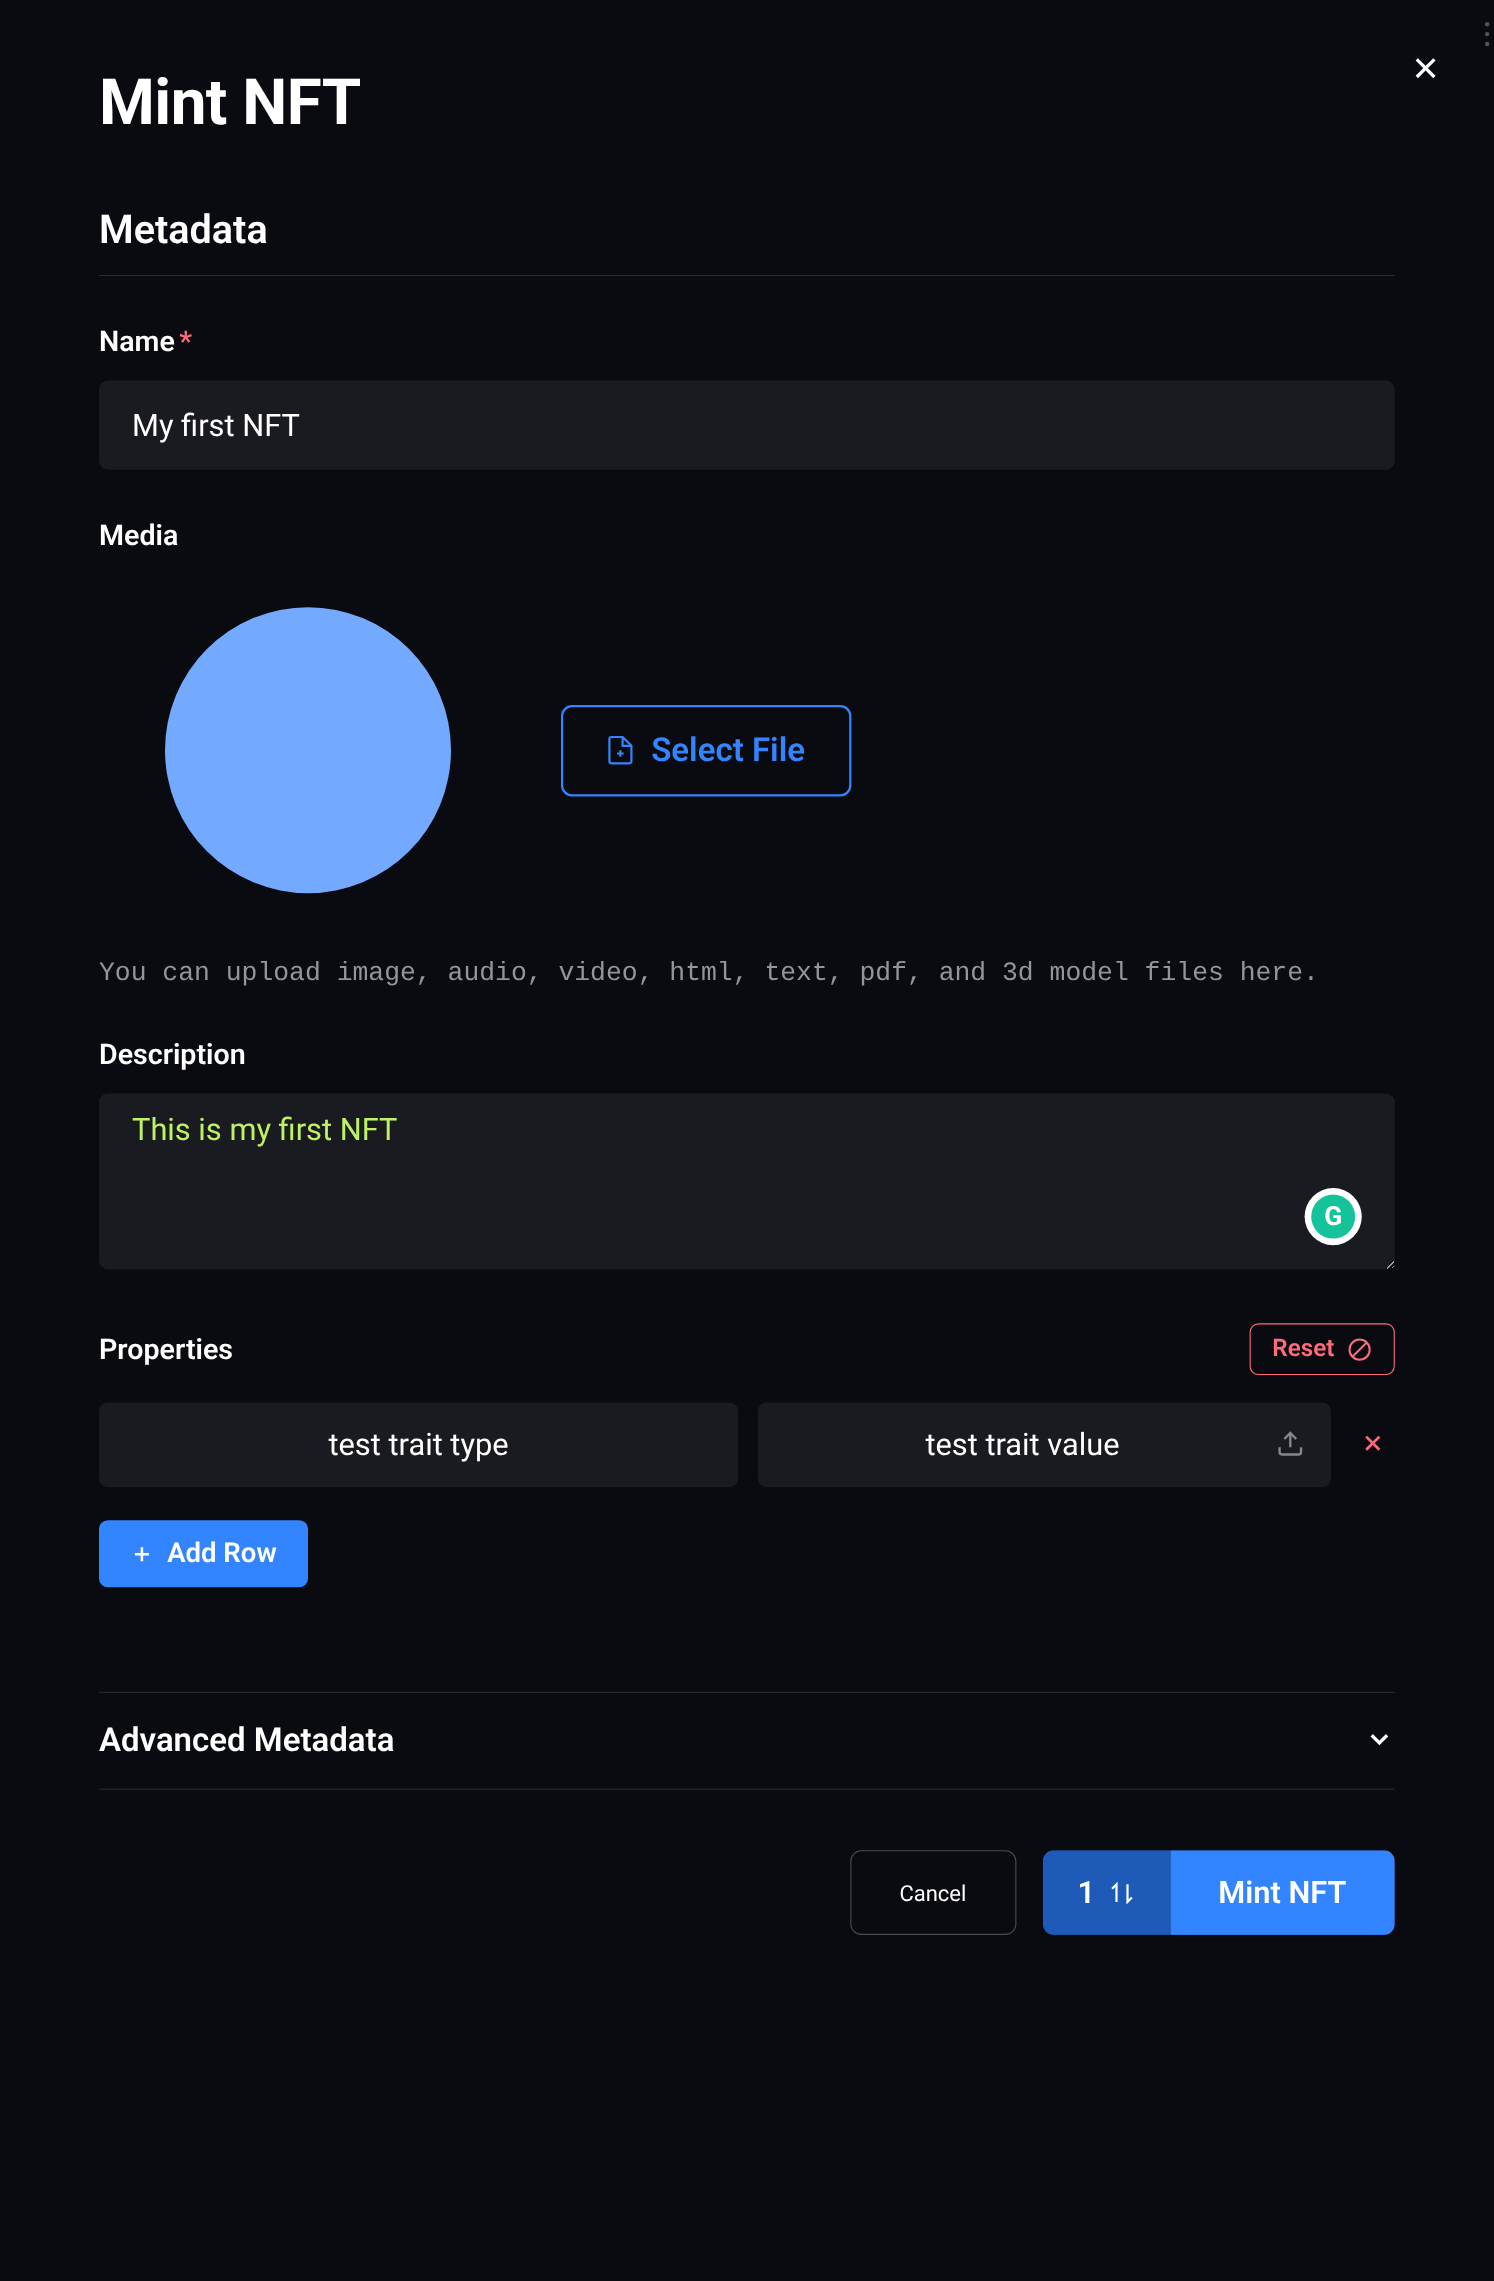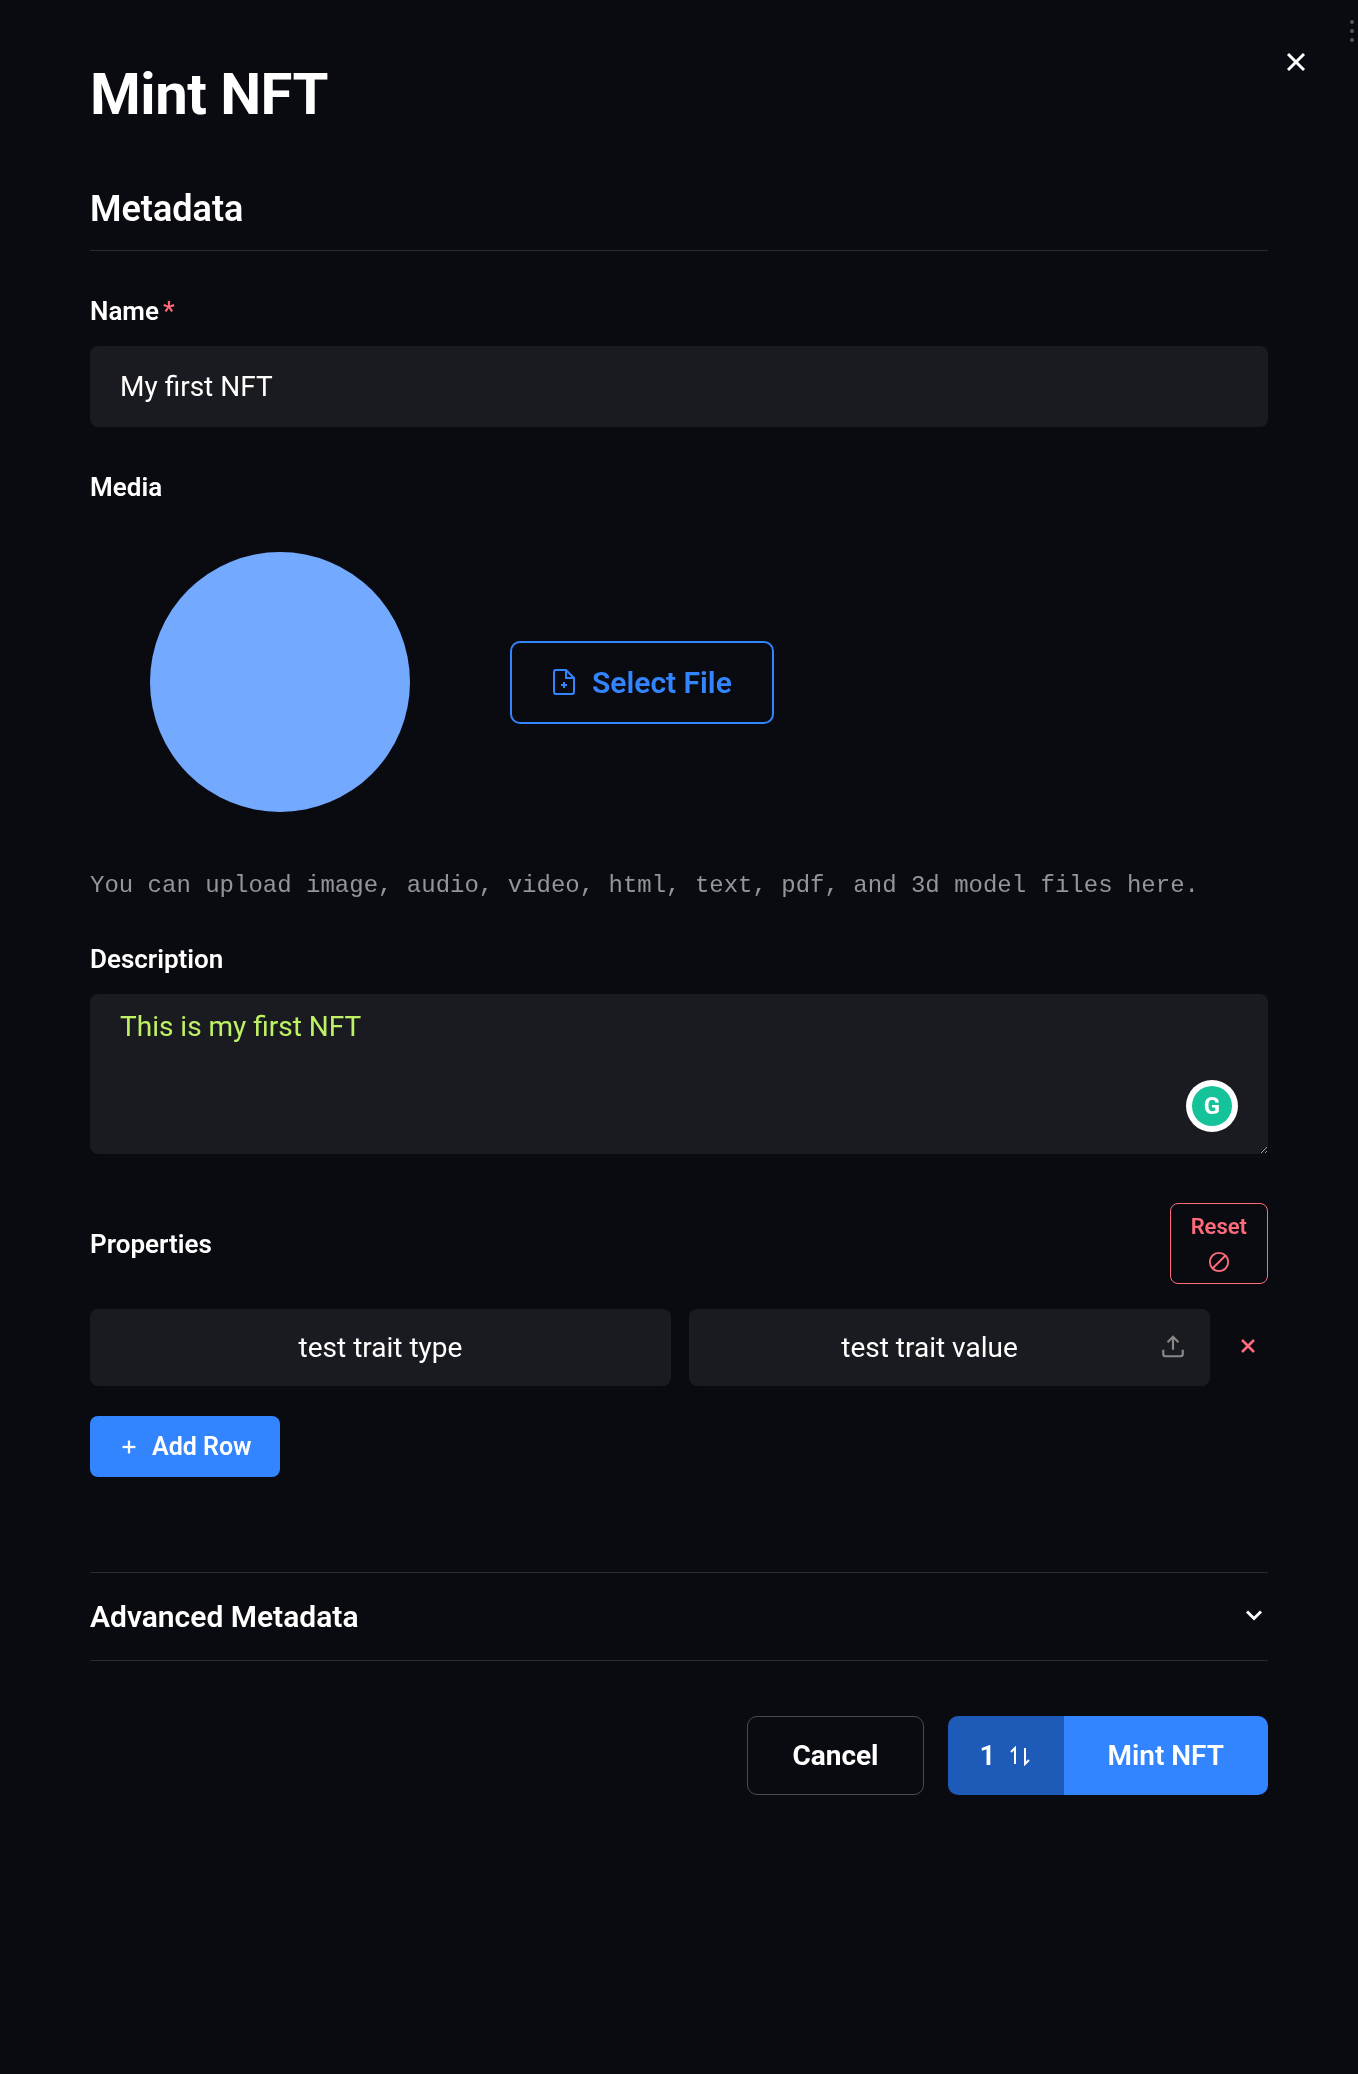--- a/index.html
+++ b/index.html
@@ -182,21 +182,20 @@
       color: #ff6b7a;
       border-radius: 8px;
       padding: 10px 20px;
       font-size: 22px;
       font-weight: 600;
       cursor: pointer;
       display: inline-flex;
       align-items: center;
       gap: 12px;
       font-family: inherit;
-      flex-direction: column;
     }
     .reset-btn svg {
       width: 22px;
       height: 22px;
     }
     .property-row {
       display: flex;
       gap: 18px;
       align-items: center;
       margin-bottom: 30px;
@@ -290,22 +289,22 @@
       justify-content: flex-end;
       gap: 24px;
       align-items: stretch;
     }
     .cancel-btn {
       background: transparent;
       border: 1.5px solid #4a4b50;
       color: #ffffff;
       border-radius: 10px;
       padding: 22px 44px;
-      font-size: 28px;
-      font-weight: 700;
+      font-size: 20px;
+      font-weight: 400;
       cursor: pointer;
       font-family: inherit;
     }
     .mint-group {
       display: flex;
       border-radius: 10px;
       overflow: hidden;
     }
     .count-btn {
       background: #1e5bb8;

